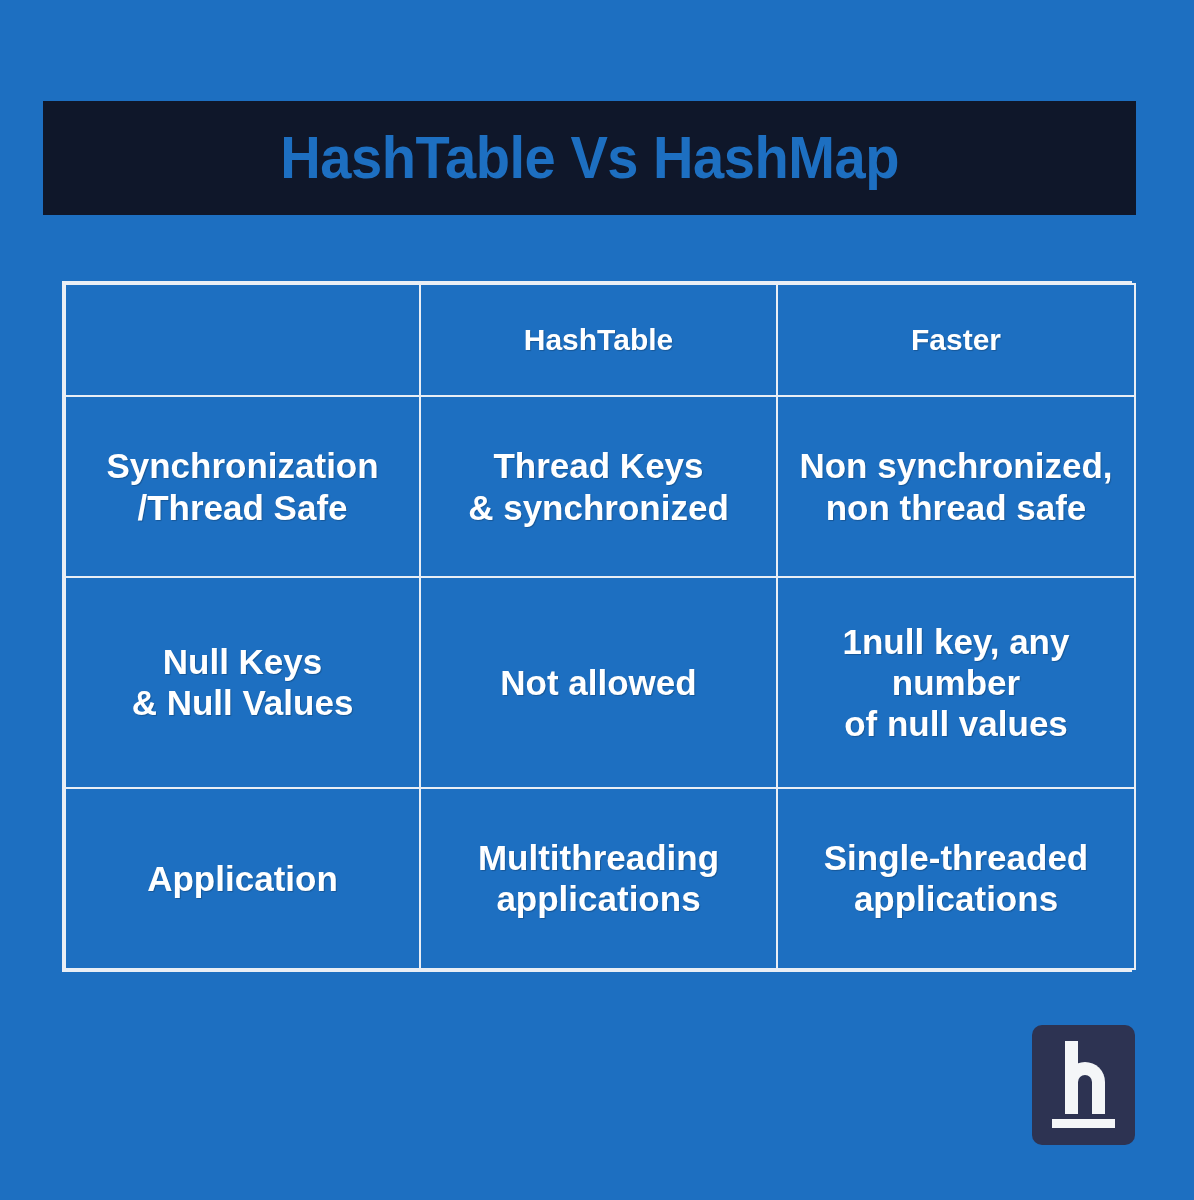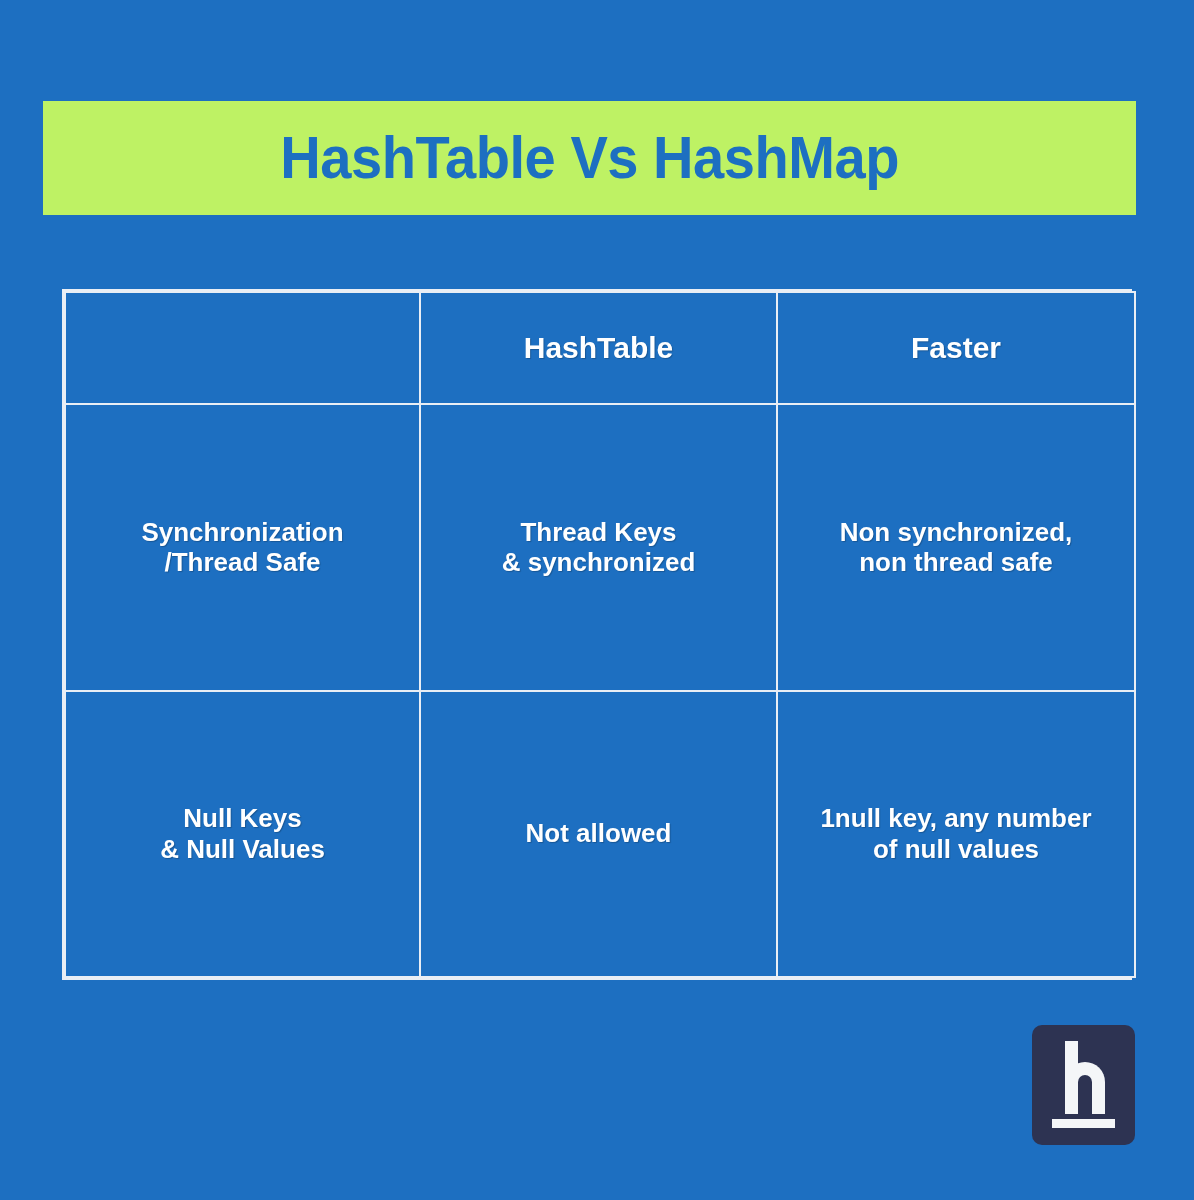--- a/index.html
+++ b/index.html
@@ -15,21 +15,21 @@
     position: relative;
   }
 
   
   .title-banner {
     position: absolute;
     left: 43px;
     top: 101px;
     width: 1093px;
     height: 114px;
-    background: #bef264;
+    background: #0f172a;
     display: flex;
     align-items: center;
     justify-content: center;
   }
   .title-text {
     color: #1d6fc1;
     font-size: 59px;
     font-weight: bold;
     letter-spacing: -0.5px;
     line-height: 1;
@@ -39,21 +39,20 @@
 
   
   .table-wrap {
     position: absolute;
     left: 62px;
     top: 281px;
     width: 1070px;
     height: 691px;
     box-sizing: border-box;
     border: 2px solid #e9eef5;
-    margin-top: 8px;
   }
   table.compare {
     width: 100%;
     height: 100%;
     border-collapse: collapse;
     table-layout: fixed;
   }
   table.compare td,
   table.compare th {
     border: 2px solid #e9eef5;
@@ -63,21 +62,21 @@
     vertical-align: middle;
     font-weight: bold;
     padding: 4px 8px;
     line-height: 1.18;
     text-shadow: 1px 1px 1px rgba(0,0,0,0.22);
   }
   table.compare th {
     font-size: 30px;
   }
   table.compare td {
-    font-size: 26px;
+    font-size: 35px;
   }
   table.compare col.c1 { width: 355px; }
   table.compare col.c2 { width: 357px; }
   table.compare col.c3 { width: 358px; }
 
   tr.header-row { height: 112px; }
   tr.data-row   { height: 115px; }
 
   .cell-line { display: block; }
 
@@ -163,20 +162,33 @@
           <span class="cell-line">&amp; Null Values</span>
         </td>
         <td>
           <span class="cell-line">Not allowed</span>
         </td>
         <td>
           <span class="cell-line">1null key, any number</span>
           <span class="cell-line">of null values</span>
         </td>
       </tr>
+      <tr class="data-row">
+        <td>
+          <span class="cell-line">Application</span>
+        </td>
+        <td>
+          <span class="cell-line">Multithreading</span>
+          <span class="cell-line">applications</span>
+        </td>
+        <td>
+          <span class="cell-line">Single-threaded</span>
+          <span class="cell-line">applications</span>
+        </td>
+      </tr>
     </tbody>
   </table>
 </div>
 
 <div class="logo">
   <div class="logo-h-stem"></div>
   <div class="logo-h-arch"></div>
   <div class="logo-underline"></div>
 </div>
 

